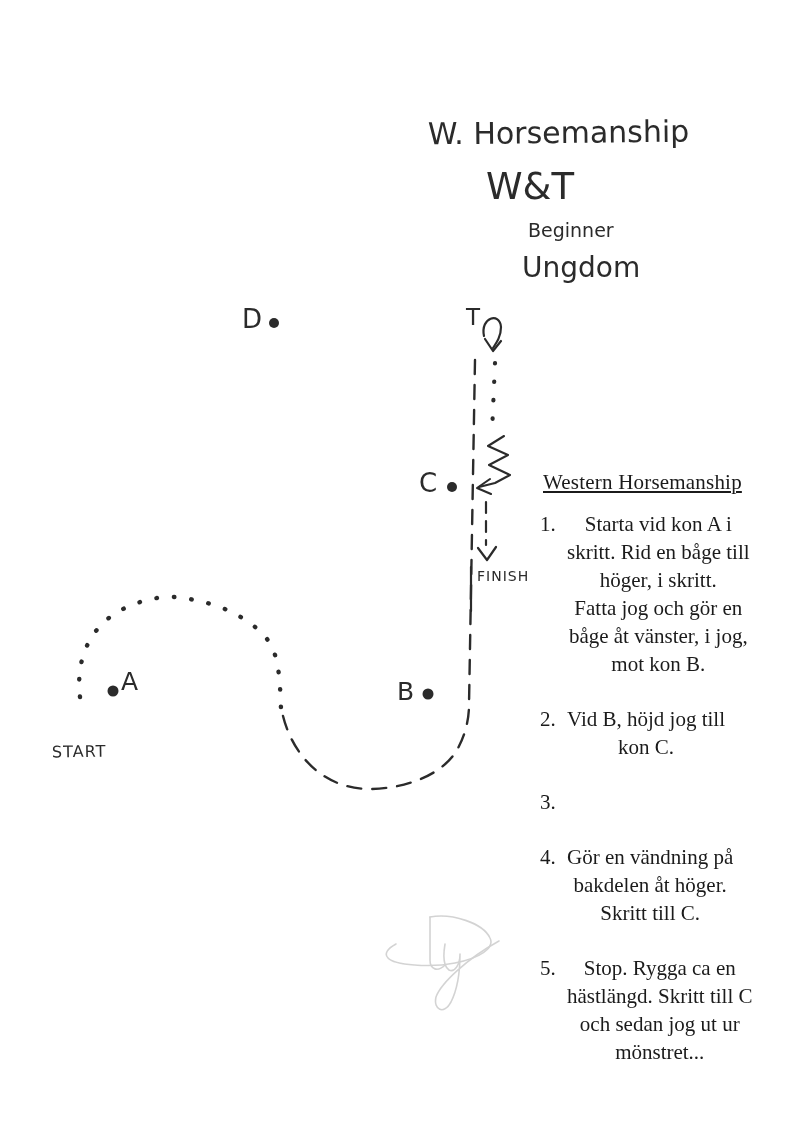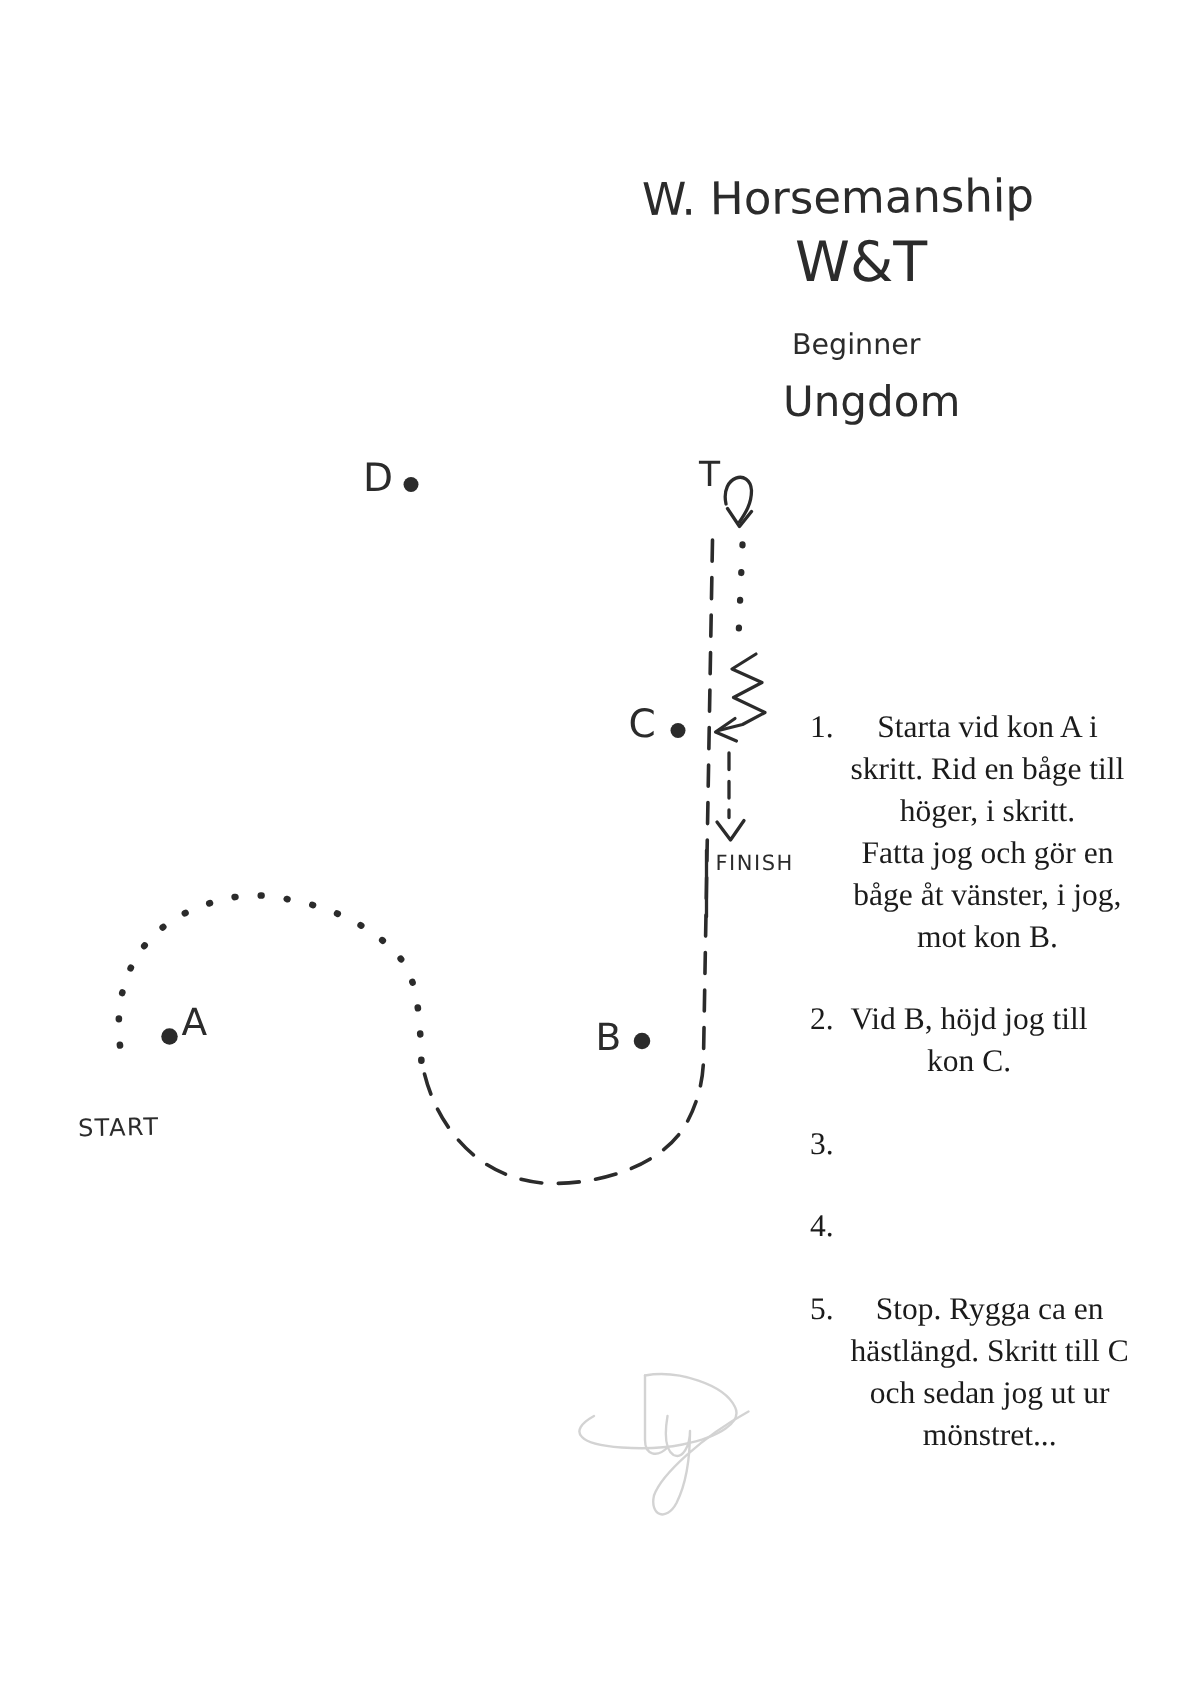--- a/index.html
+++ b/index.html
@@ -13,21 +13,21 @@
   }
   
   .hand{
     position:absolute;
     font-family:"DejaVu Sans", sans-serif;
     color:#2b2b2b;
     white-space:nowrap;
     line-height:1;
   }
   .title-l1{left:428px;top:118px;font-size:30px;transform:rotate(-0.6deg);}
-  .title-l2{left:486px;top:156px;font-size:37px;margin-left:44px;}
+  .title-l2{left:486px;top:168px;font-size:37px;}
   .title-l3{left:528px;top:221px;font-size:19px;}
   .title-l4{left:522px;top:254px;font-size:28px;}
 
   .lbl-d{left:242px;top:306px;font-size:26px;}
   .lbl-t{left:466px;top:306px;font-size:23px;}
   .lbl-c{left:419px;top:470px;font-size:26px;}
   .lbl-a{left:121px;top:669px;font-size:25px;}
   .lbl-b{left:397px;top:679px;font-size:25px;}
   .lbl-start{left:52px;top:744px;font-size:16px;letter-spacing:1px;transform:rotate(-1deg);}
   .lbl-finish{left:477px;top:569px;font-size:14px;letter-spacing:1px;text-align:center;}
@@ -109,40 +109,44 @@
 
   <div class="hand lbl-d">D</div>
   <div class="hand lbl-t">T</div>
   <div class="hand lbl-c">C</div>
   <div class="hand lbl-a">A</div>
   <div class="hand lbl-b">B</div>
   <div class="hand lbl-start">START</div>
   <div class="hand lbl-finish">FINISH</div>
 
   <div class="instructions">
+    <div class="instr-heading">Western Horsemanship</div>
 
     <div class="instr-item">
       <span class="instr-num">1.</span>
       <span class="instr-text">Starta vid kon A i
 skritt. Rid en båge till
 höger, i skritt.
 Fatta jog och gör en
 båge åt vänster, i jog,
 mot kon B.</span>
     </div>
     <div class="instr-item">
       <span class="instr-num">2.</span>
       <span class="instr-text">Vid B, höjd jog till
 kon C.</span>
     </div>
     <div class="instr-item">
       <span class="instr-num">3.</span>
     </div>
     <div class="instr-item">
       <span class="instr-num">4.</span>
+      <span class="instr-text">Gör en vändning på
+bakdelen åt höger.
+Skritt till C.</span>
     </div>
     <div class="instr-item">
       <span class="instr-num">5.</span>
       <span class="instr-text">Stop. Rygga ca en
 hästlängd. Skritt till C
 och sedan jog ut ur
 mönstret...</span>
     </div>
   </div>
 

